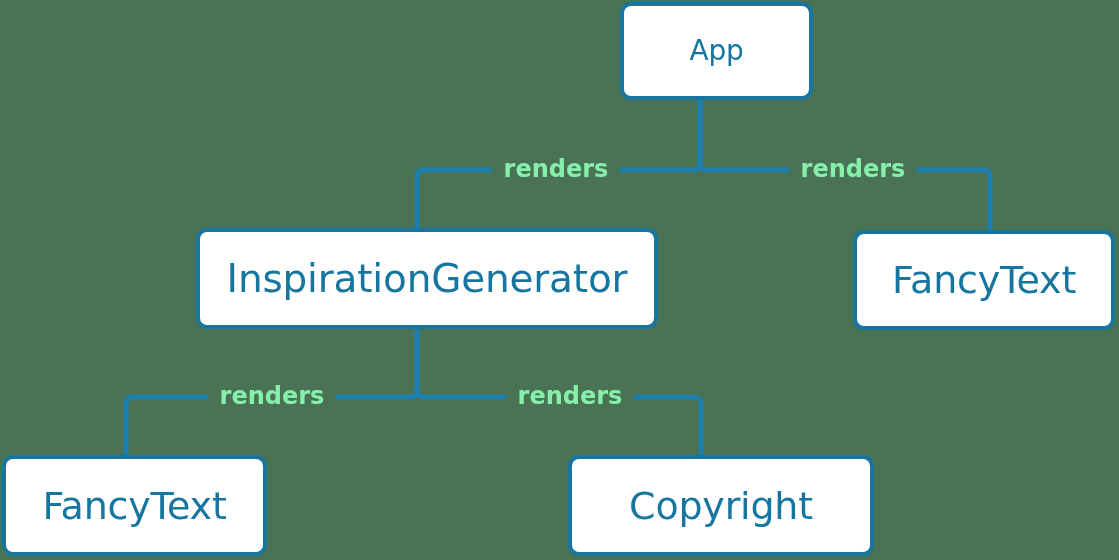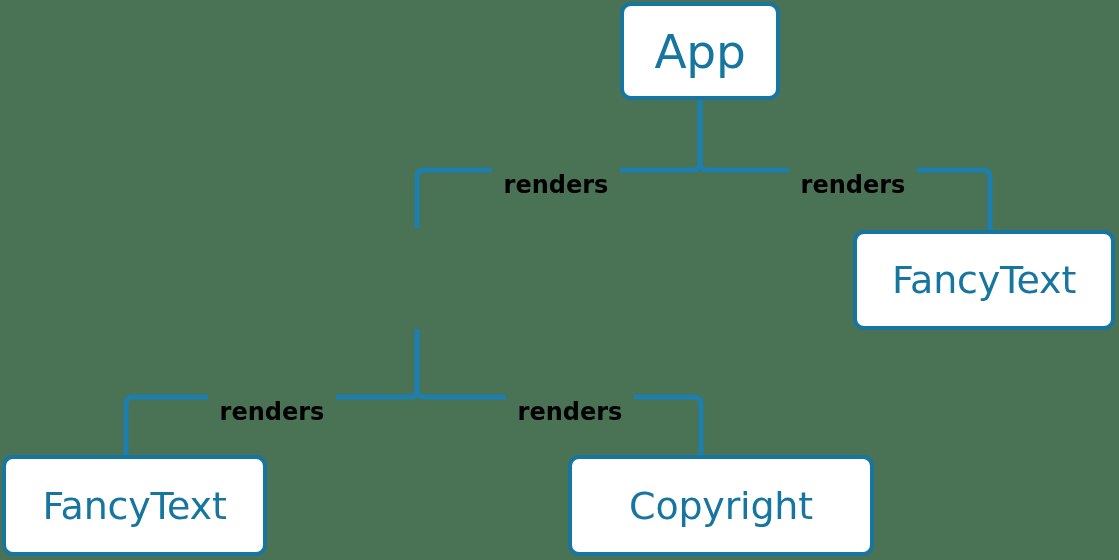--- a/index.html
+++ b/index.html
@@ -39,28 +39,27 @@
     font-weight: 400;
     letter-spacing: -0.2px;
     white-space: nowrap;
   }
   .node-label {
     display: block;
     line-height: 1;
   }
   .edge-label {
     position: absolute;
-    color: #000000;
+    color: #86efac;
     font-family: "DejaVu Sans", sans-serif;
     font-weight: 600;
     font-size: 24px;
     line-height: 1;
     white-space: nowrap;
     transform: translate(-50%, -50%);
-    margin-top: 16px;
   }
 </style>
 </head>
 <body>
 
 <div id="diagram">
 
   <svg id="edge-layer" viewBox="0 0 1119 560">
     <g fill="none" stroke="#1c7fad" stroke-width="5" stroke-linecap="butt">
 
@@ -71,24 +70,27 @@
       <path d="M 917 170 L 983 170 Q 990 170 990 177 L 990 230"></path>
 
       <path d="M 417 329 L 417 390 Q 417 397 410 397 L 336 397"></path>
       <path d="M 208 397 L 133 397 Q 126 397 126 404 L 126 455"></path>
 
       <path d="M 417 329 L 417 390 Q 417 397 424 397 L 506 397"></path>
       <path d="M 634 397 L 694 397 Q 701 397 701 404 L 701 455"></path>
     </g>
   </svg>
 
-  <div class="node" style="left:620px; top:2px; width:160px; height:98px; font-size:47px;">
+  <div class="node" style="left:620px; top:2px; width:193px; height:98px; font-size:28px;">
     <span class="node-label">App</span>
   </div>
 
+  <div class="node" style="left:196px; top:228px; width:462px; height:101px; font-size:39px;">
+    <span class="node-label">InspirationGenerator</span>
+  </div>
 
   <div class="node" style="left:853px; top:230px; width:262px; height:100px; font-size:38px;">
     <span class="node-label">FancyText</span>
   </div>
 
   <div class="node" style="left:2px; top:455px; width:265px; height:101px; font-size:38px;">
     <span class="node-label">FancyText</span>
   </div>
 
   <div class="node" style="left:568px; top:455px; width:306px; height:101px; font-size:38px;">

